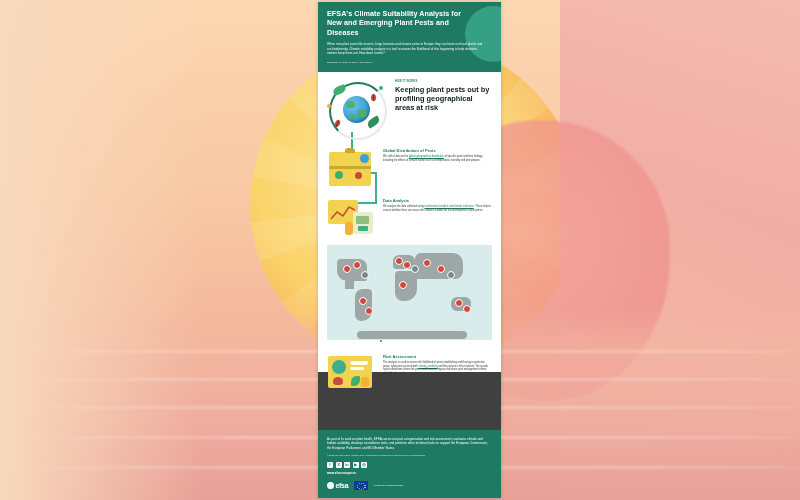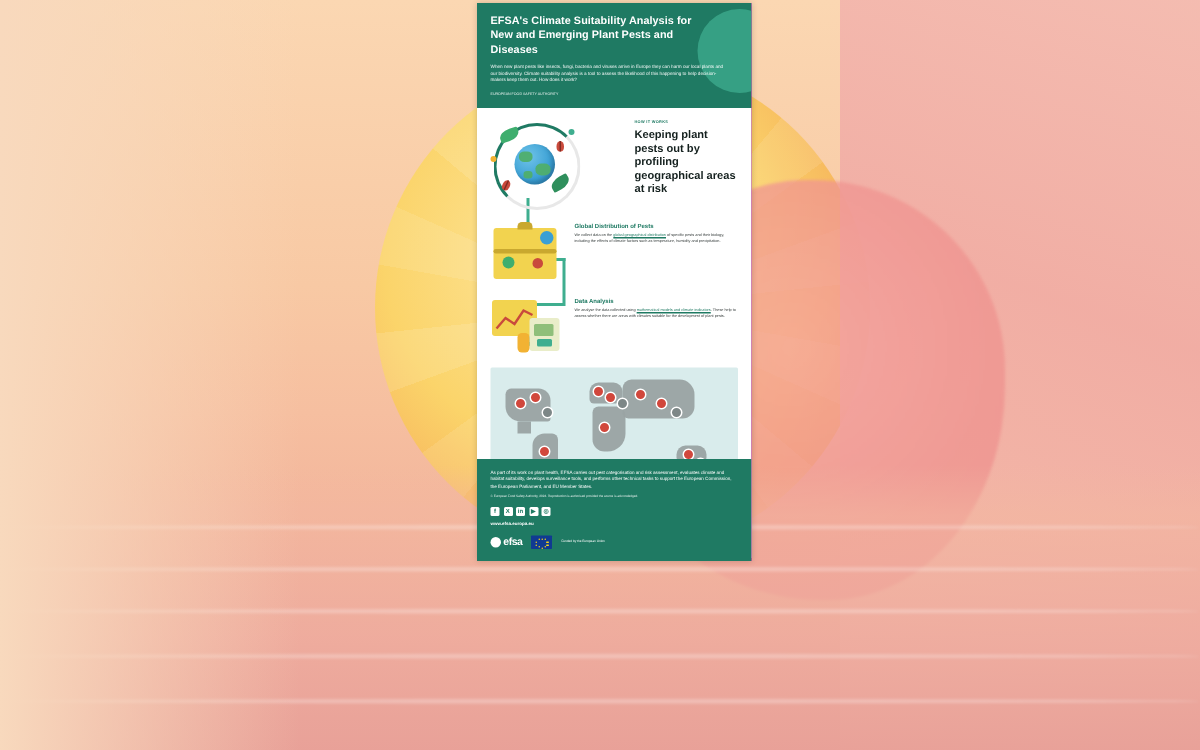--- a/index.html
+++ b/index.html
@@ -70,22 +70,22 @@
   }
   .bg-left-fade {
     position:absolute; left:0; top:0; width:200px; height:500px;
     background: linear-gradient(90deg,#f8d9bd 0%,rgba(248,217,189,0) 100%);
   }
 
   
   #poster {
     position:absolute;
     left:318px; top:2px;
-    width:183px; height:372px;
-    background:#a21caf;
+    width:183px; height:496px;
+    background:#404040;
     box-shadow: 0 0 4px rgba(0,0,0,0.18);
     overflow:hidden;
   }
   .poster-inner { position:relative; width:100%; height:100%; }
 
   
   .hdr {
     position:relative;
     background:#1f7a63;
     color:#ffffff;
@@ -158,21 +158,21 @@
     transform:rotate(-18deg);
   }
   .bug {
     position:absolute; width:5px; height:7px; border-radius:50% 50% 45% 45%;
     background:#c94a3c;
   }
   .bug::after{
     content:""; position:absolute; left:1.6px; top:0px; width:1.8px; height:7px;
     background:#7f2b22;
   }
-  .hero-text { flex:1;margin-left:28px; }
+  .hero-text { flex:1; }
   .hero-kicker {
     font-size:2.6px; color:#1f7a63; font-weight:bold;
     letter-spacing:0.2px; margin-bottom:2px;
   }
   .hero-h2 {
     font-size:7.4px; line-height:9px; font-weight:bold; color:#14201e;
     margin:0;
   }
 
   

